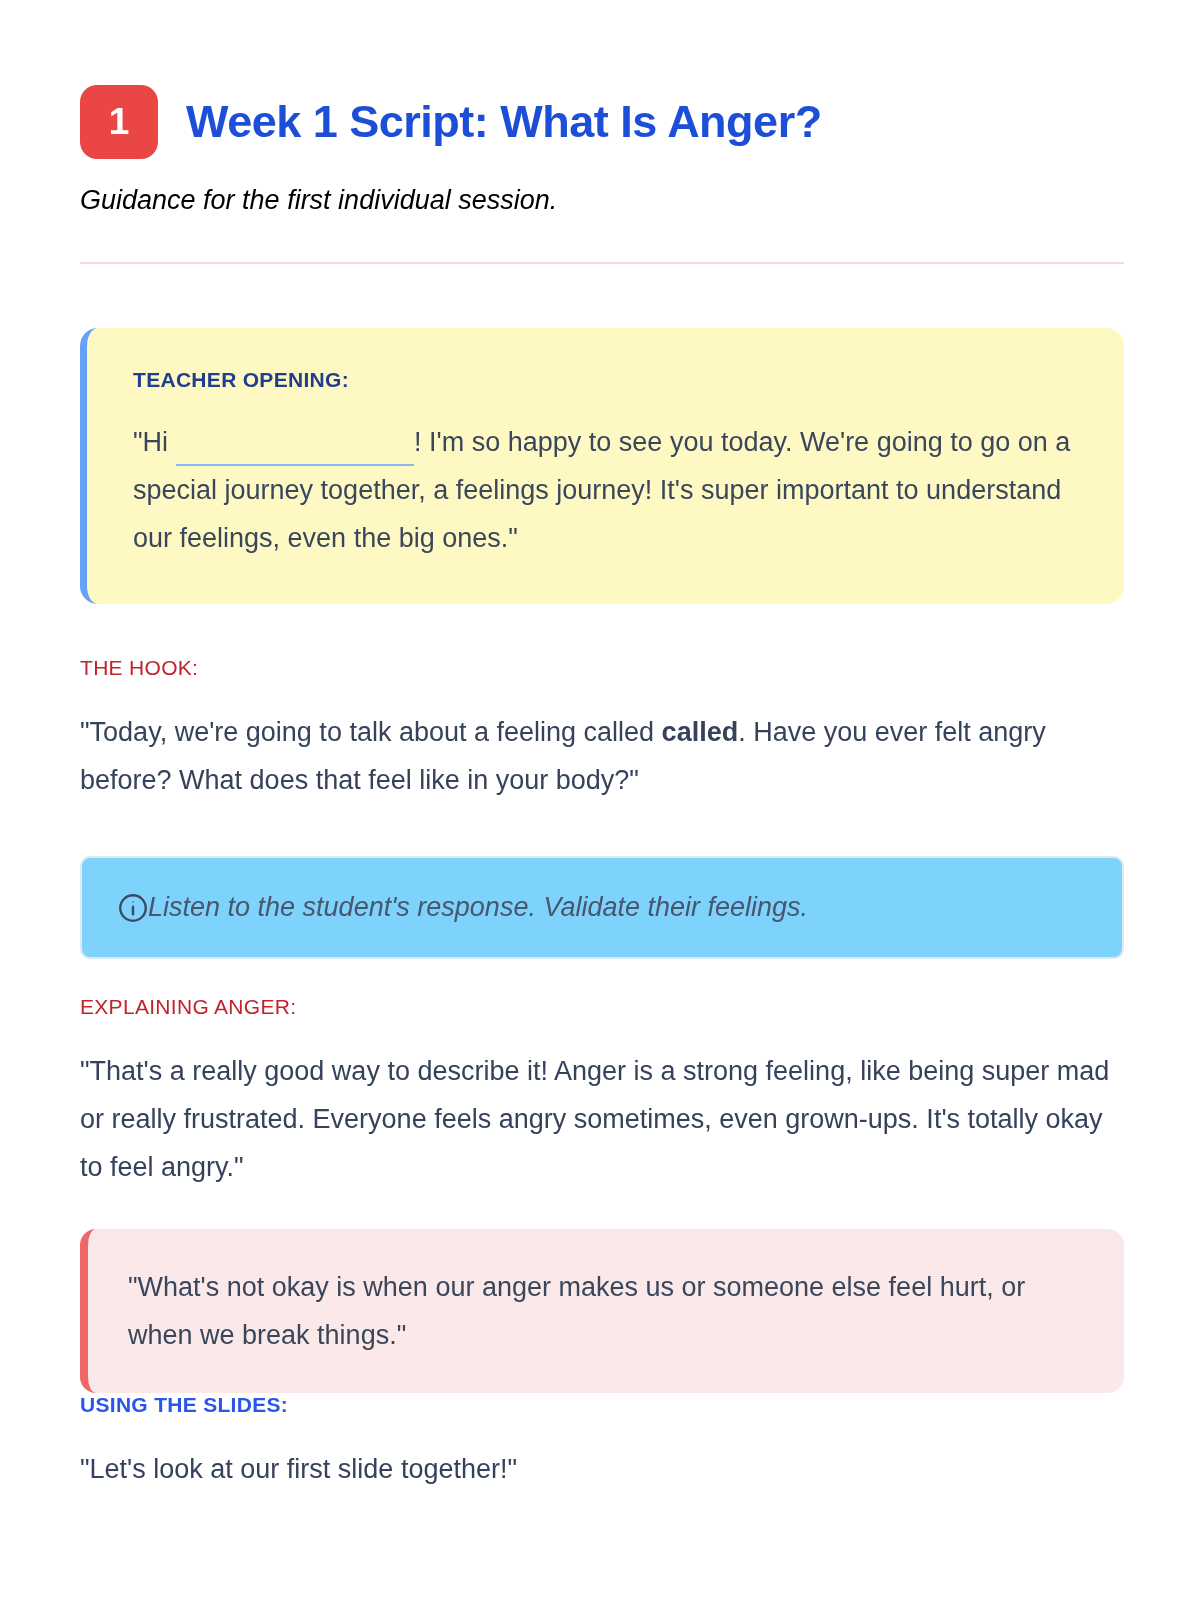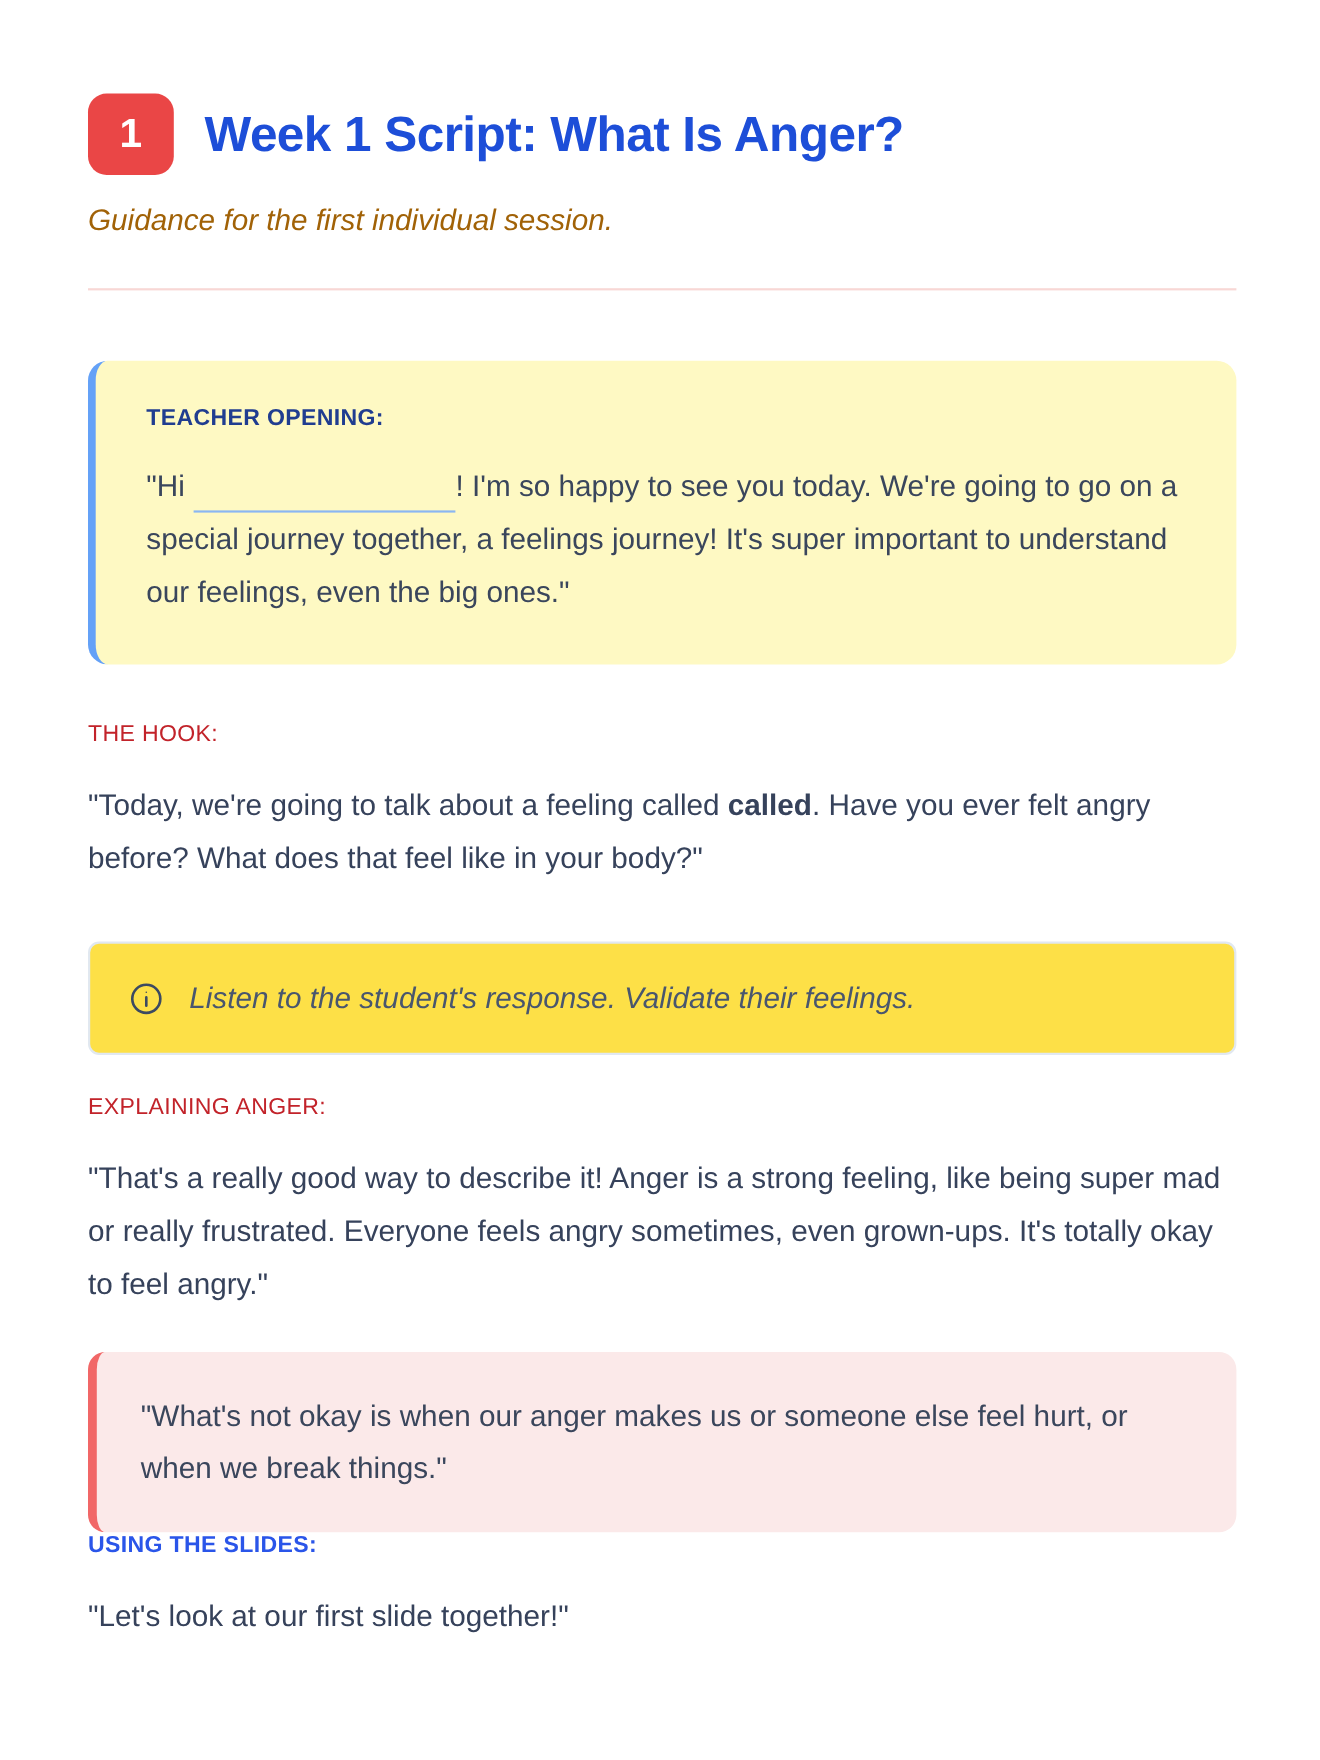--- a/index.html
+++ b/index.html
@@ -38,21 +38,21 @@
   .page-title {
     font-size: 45px;
     font-weight: 800;
     color: #1d4ed8;
     letter-spacing: -0.5px;
   }
   .subtitle {
     margin-top: 26px;
     font-size: 27px;
     font-style: italic;
-    color: #a16207;
+    color: #000000;
   }
   .divider {
     margin-top: 46px;
     border: none;
     border-top: 2px solid #F8D7D5;
   }
 
   
   .callout-blue {
     margin-top: 64px;
@@ -100,27 +100,26 @@
     margin-top: 28px;
     font-size: 27px;
     line-height: 48px;
     color: #36425B;
   }
   .body-para strong { font-weight: 700; }
 
   
   .note-box {
     margin-top: 52px;
-    background: #fde047;
+    background: #7dd3fc;
     border: 2px solid #E1E8F0;
     border-radius: 10px;
     padding: 34px 36px;
     display: flex;
     align-items: center;
-    gap: 24px;
   }
   .info-icon {
     width: 30px;
     height: 30px;
     flex: 0 0 auto;
   }
   .note-text {
     font-size: 27px;
     font-style: italic;
     color: #49566E;

